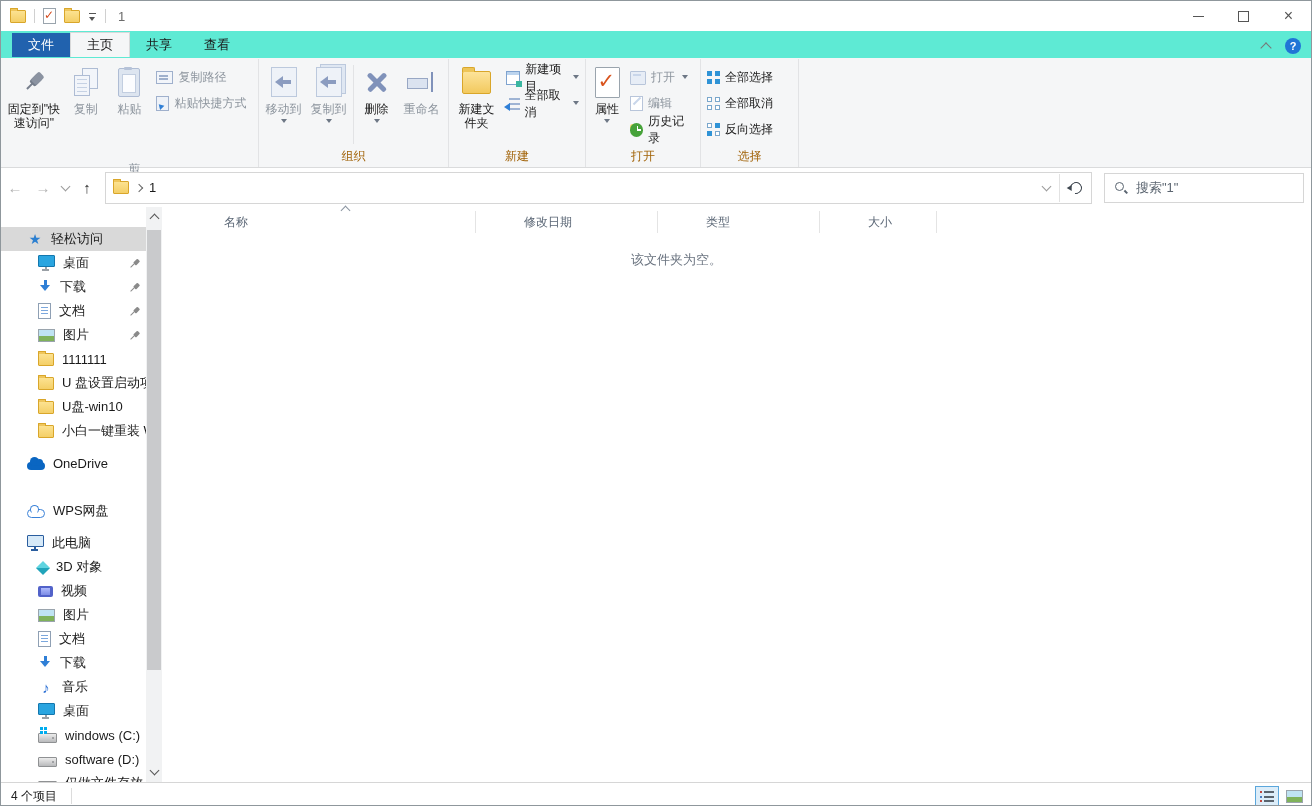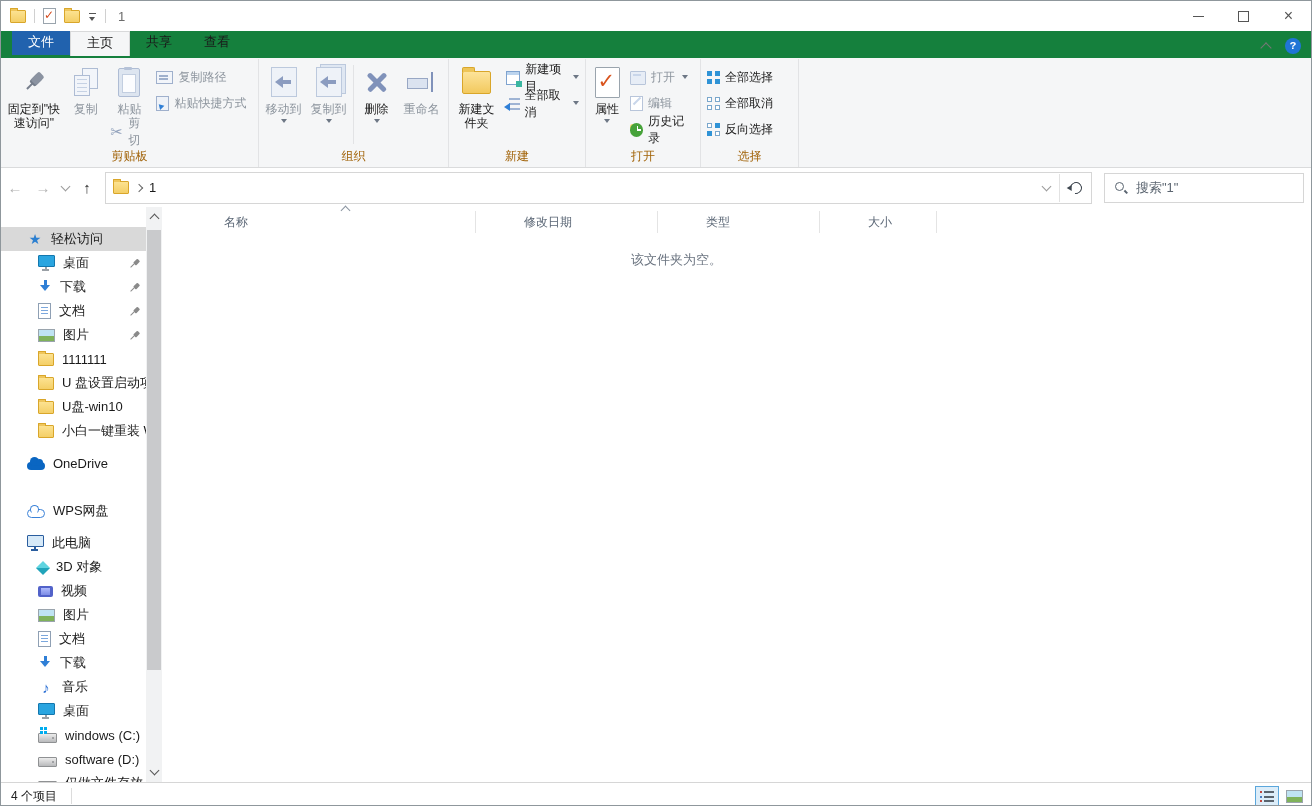--- a/index.html
+++ b/index.html
@@ -20,21 +20,21 @@
   .ic-close{font-size:16px;color:#555;line-height:1;}
   
   .folder-sm{width:14px;height:11px;background:linear-gradient(#fce291,#f4cf67);border:1px solid #d9a62a;border-radius:1px;position:relative;}
   .folder-sm::before{content:"";position:absolute;top:-3px;left:-1px;width:6px;height:2px;background:#efc65c;border:1px solid #d9a62a;border-bottom:0;border-radius:1px 1px 0 0;}
   .doc-check{width:11px;height:14px;background:#fff;border:1px solid #9aa4ad;position:relative;}
   .doc-check::after{content:"✓";position:absolute;left:0px;top:-1px;color:#d4491c;font-size:12px;font-weight:bold;}
   .qat-caret{position:relative;width:9px;height:9px;}
   .qat-caret::before{content:"";position:absolute;top:1px;left:1px;width:7px;height:1.5px;background:#555;}
   .qat-caret::after{content:"";position:absolute;top:5px;left:1px;border-left:3.5px solid transparent;border-right:3.5px solid transparent;border-top:4px solid #555;}
   
-  .tabrow{height:27px;display:flex;align-items:flex-start;background:#15803d;position:relative;border-bottom:1px solid #f5f6f7;font-family:Liberation Mono, monospace;}
+  .tabrow{height:27px;display:flex;align-items:center;background:#5eead4;position:relative;border-bottom:1px solid #f5f6f7;}
   .tab{padding:0 16px;height:24px;line-height:24px;font-size:13px;}
   .tab-file{background:#2162ae;color:#fff;margin-left:11px;}
   .tab-active{background:#f5f6f7;border:1px solid #d8d9da;border-bottom:none;color:#1a1a1a;}
   .tab-extras{position:absolute;right:10px;top:7px;display:flex;align-items:center;gap:15px;}
   .chev-up{width:7px;height:7px;border-left:1.5px solid #777;border-top:1.5px solid #777;transform:rotate(45deg);margin-top:3px;}
   .help-circle{width:16px;height:16px;border-radius:50%;background:#2075d6;color:#fff;font-size:11px;font-weight:bold;display:flex;align-items:center;justify-content:center;}
   
   .ribbon{height:109px;background:#f5f6f7;border-bottom:1px solid #dadbdc;display:flex;box-sizing:border-box;}
   .rgroup{display:flex;flex-direction:column;border-right:1px solid #e2e3e5;padding:2px 2px 0 2px;box-sizing:border-box;}
   .rcontent{flex:1;display:flex;align-items:flex-start;}
@@ -244,21 +244,21 @@
               <span class="ric-pin"></span>
             </span>
           <span class="rlabel" style="width:60px;">固定到"快速访问"</span>
         </div>
         <div class="rbtn big dis" style="width:42px;">
           <span class="iconbox">
               <span class="ric-copy"></span>
             </span>
           <span class="rlabel">复制</span>
         </div>
-        <div class="rcol" style="width:46px;align-items:center;">
+        <div class="rcol" style="width:46px;align-items:center;gap:46px;">
           <div class="rbtn big dis" style="min-height:56px;">
             <span class="iconbox">
                 <span class="ric-paste"></span>
               </span>
             <span class="rlabel">粘贴</span>
           </div>
           <div class="rbtn sm dis">
             <span class="ric-cut">✂</span>
             <span>剪切</span>
           </div>

